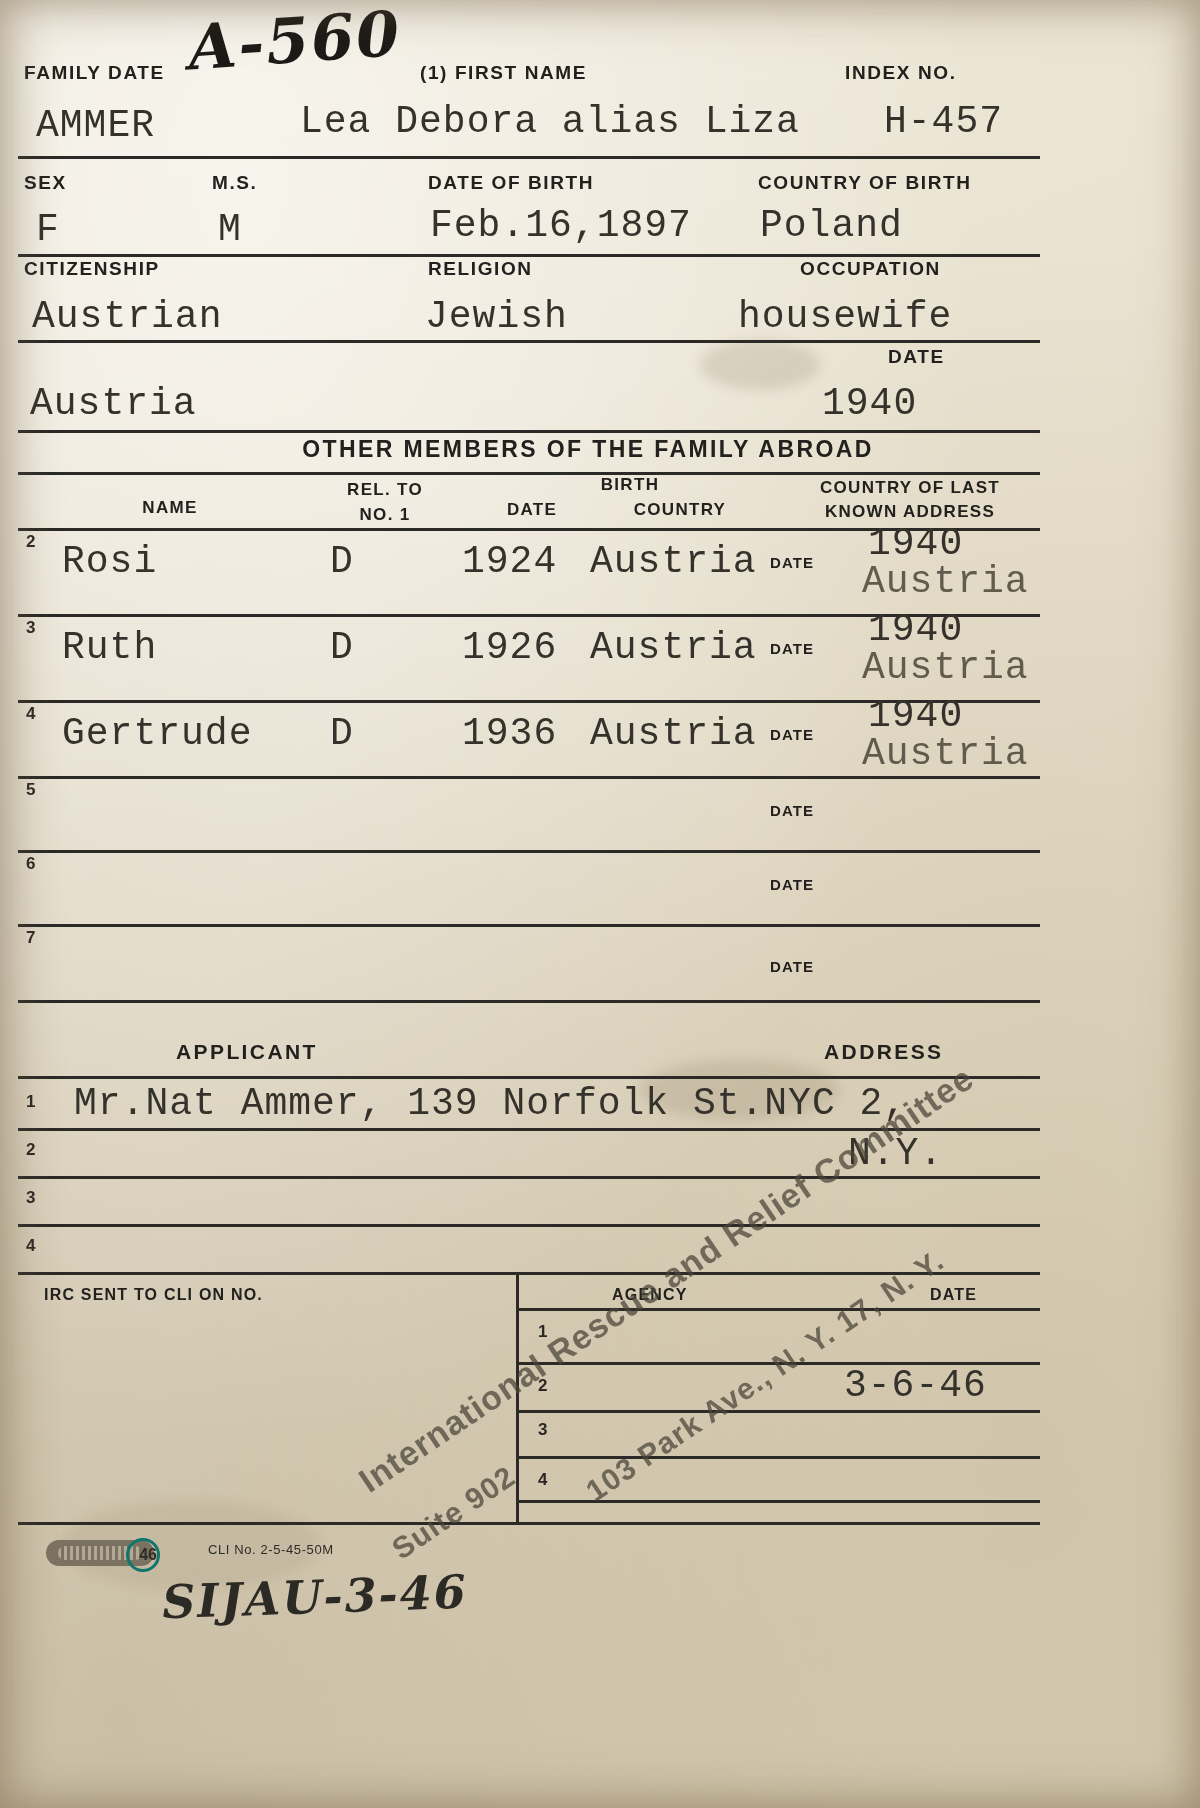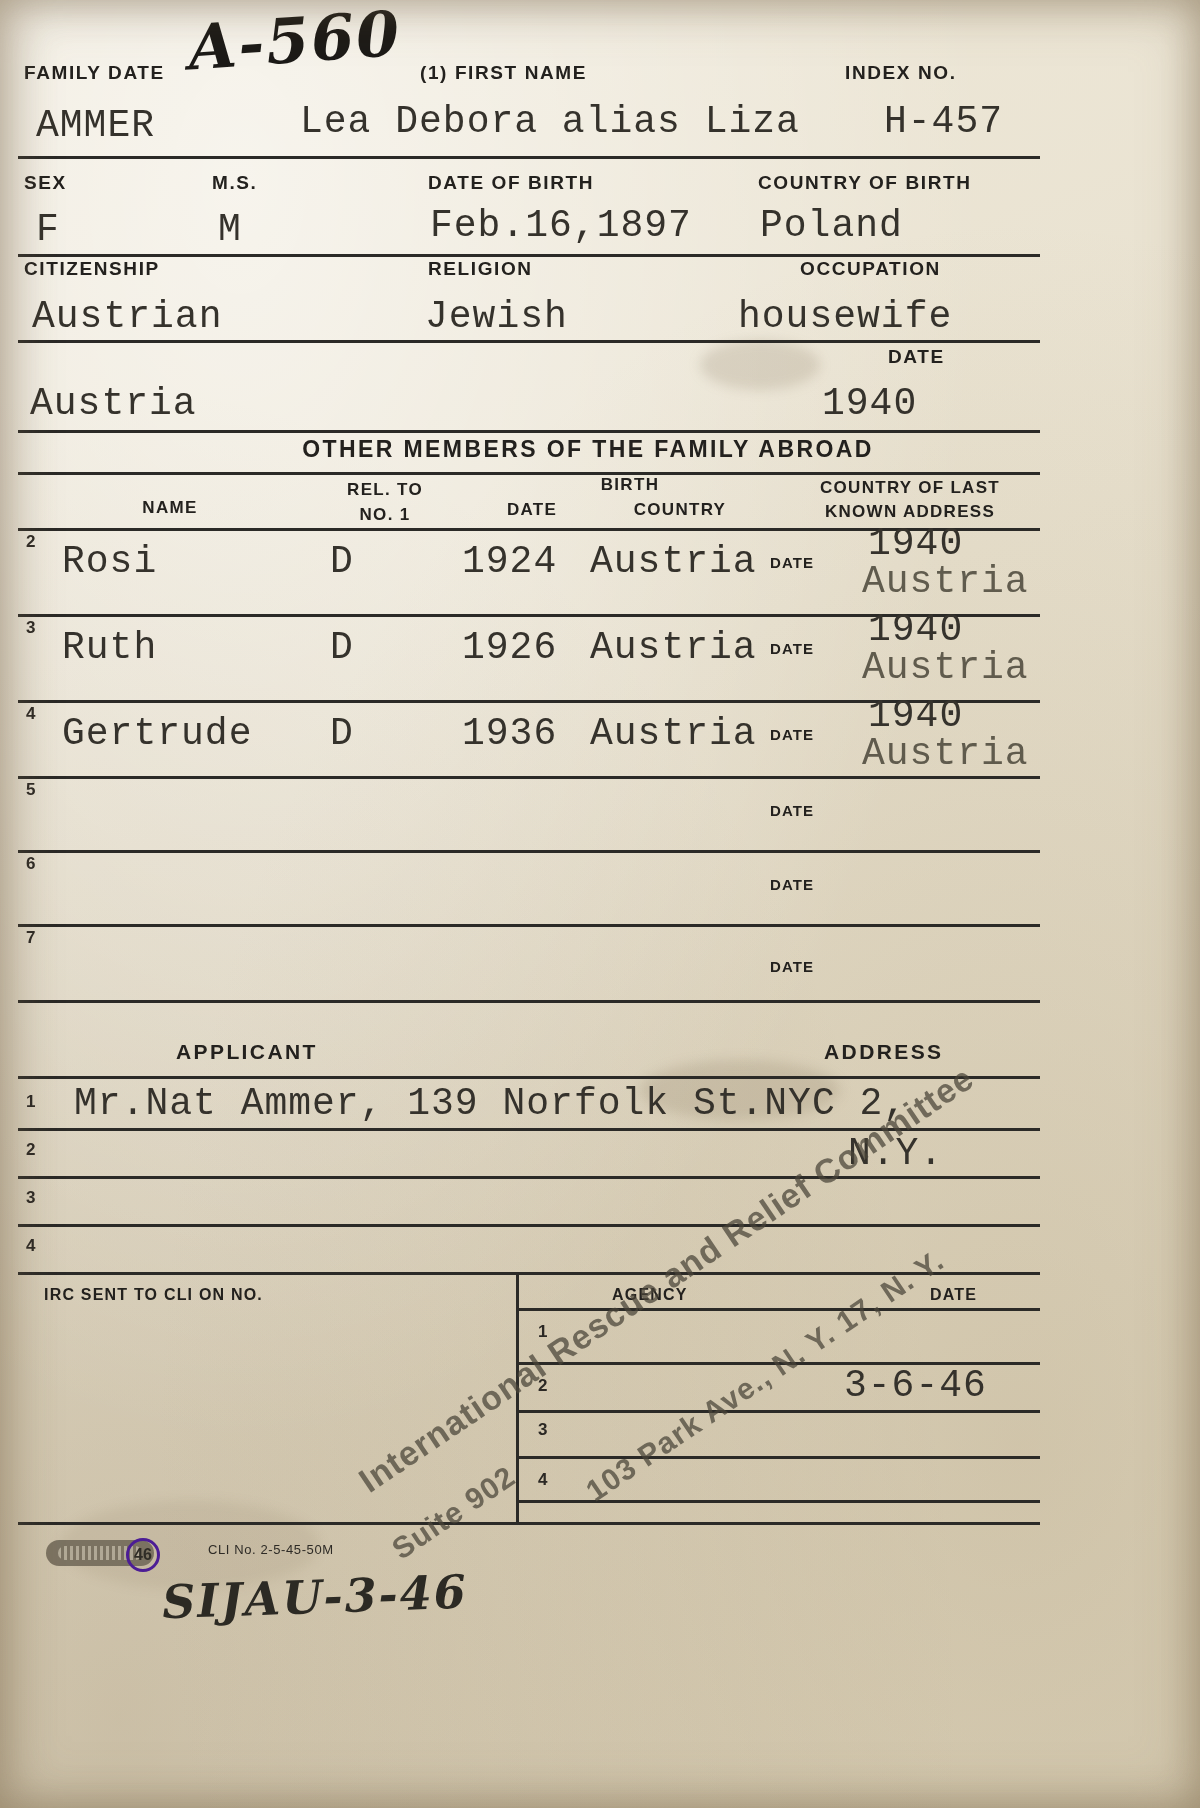--- a/index.html
+++ b/index.html
@@ -144,25 +144,25 @@
     left: 12px; top: 6px;
     width: 84px; height: 14px;
     border-radius: 8px;
     background: repeating-linear-gradient(90deg, #d8d1bd 0 3px, #6e6656 3px 6px);
     opacity: 0.6;
   }
   .bug-circle {
     position: absolute;
     width: 28px; height: 28px;
     border-radius: 50%;
-    border: 3px solid #4c1d95;
+    border: 3px solid #0f766e;
     color: #2f2c26;
     font-size: 16px;
     font-weight: bold;
-    text-align: center;
+    text-align: right;
     line-height: 28px;
     font-family: "Liberation Sans", sans-serif;
   }
 
   .centered-head {
     position: absolute;
     width: 100%;
     text-align: center;
     font-family: "Liberation Sans", sans-serif;
     font-weight: bold;

